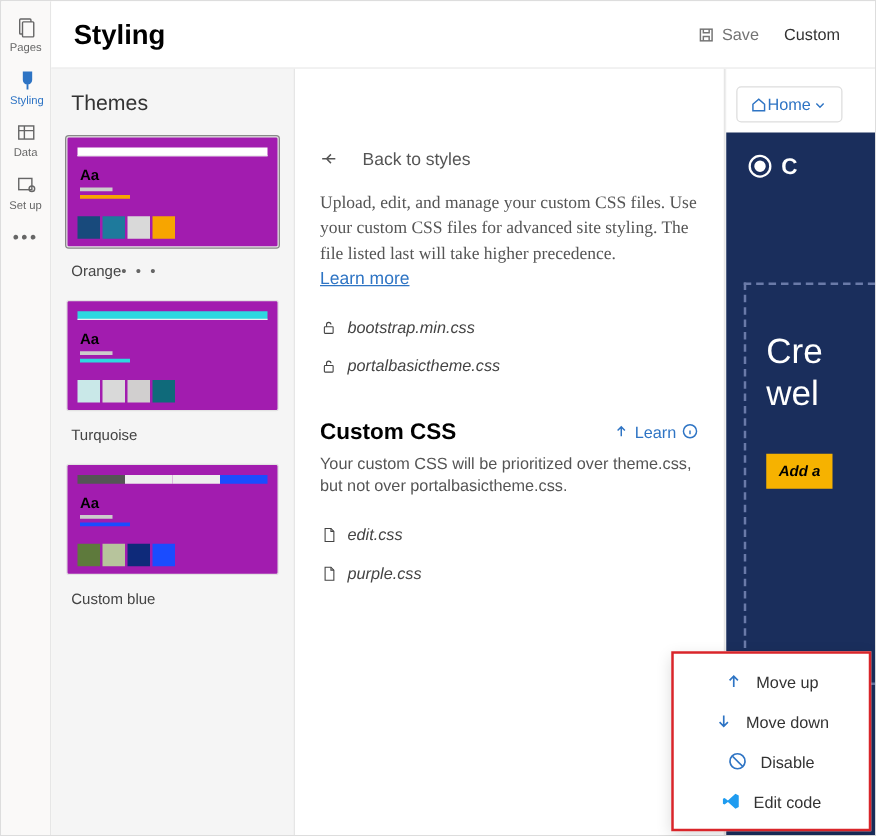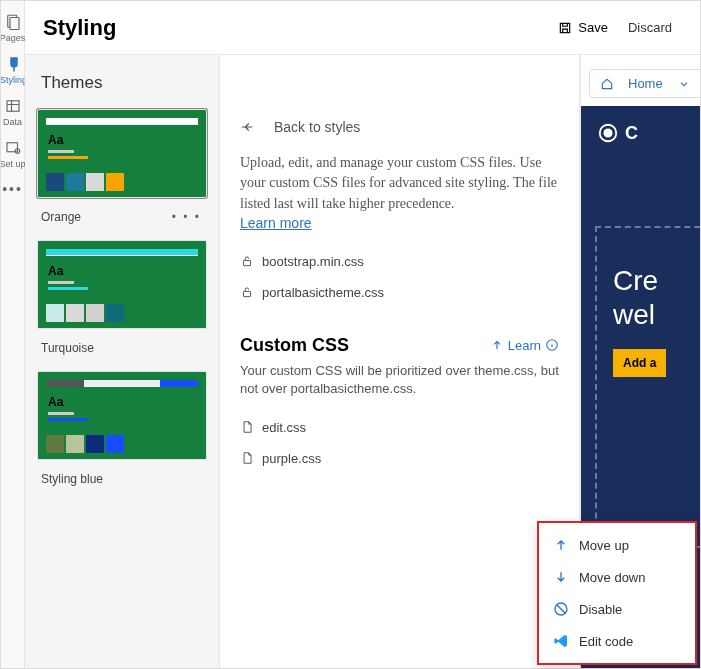--- a/index.html
+++ b/index.html
@@ -1,54 +1,54 @@
 <!DOCTYPE html>
 <html><head>
 <meta charset="utf-8">
 <style>
   * { box-sizing: border-box; margin: 0; padding: 0; font-family: "Segoe UI", Arial, sans-serif; }
   body { width: 701px; height: 669px; overflow: hidden; background: #fff; display: flex; border: 1px solid #ddd; }
-  .navrail { width: 24px; background: #faf9f8; border-right: 1px solid #e6e6e6; display: flex; flex-direction: column; align-items: center; padding-top: 6px; }
+  .navrail { width: 40px; background: #faf9f8; border-right: 1px solid #e6e6e6; display: flex; flex-direction: column; align-items: center; padding-top: 6px; }
   .navitem { width: 44px; display: flex; flex-direction: column; align-items: center; padding: 6px 0; cursor: pointer; color: #666; font-size: 9px; gap: 2px; }
   .navitem.active { color: #2e74c4; border-left: 2px solid #2e74c4; margin-left:-2px; padding-left:2px;}
   .navitem svg { width: 18px; height: 18px; }
   .leftcol { width: 195px; background:#f5f5f5; border-right:1px solid #e6e6e6; display:flex; flex-direction:column; }
   .titlebar { height:54px; border-bottom:1px solid #e6e6e6; background:#fff; display:flex; align-items:center; padding:0 18px; }
   .titlebar h1{ font-size:22px; font-weight:600; flex:1;}
-  .tb-btn { color:#000000; display:flex; align-items:center; gap:6px; font-size:13px; padding:4px 10px; cursor:default;}
+  .tb-btn { color:#737373; display:flex; align-items:center; gap:6px; font-size:13px; padding:4px 10px; cursor:default;}
   .tb-btn.usable { color:#333; cursor:pointer;}
   .section-label { padding:18px 16px 10px; font-weight:400; font-size:17px; color:#333; }
   .themes { padding:0 10px 20px; overflow-y:auto; }
-  .theme-card { background:#15803d; border:1px solid #e3e3e3; border-radius:2px; margin:6px 2px 6px; padding:8px 8px 6px; cursor:pointer;}
+  .theme-card { background:#a21caf; border:1px solid #e3e3e3; border-radius:2px; margin:6px 2px 6px; padding:8px 8px 6px; cursor:pointer;}
   .theme-card.sel { box-shadow:0 0 0 1px #888;}
   .tc-bar { height:7px; margin-bottom:8px;}
   .tc-aa { font-size:12px; font-weight:600; margin:2px 0 2px 2px;}
   .tc-lines { height:3px; width:26px; margin:3px 0 0 2px;}
   .tc-sw { display:flex; gap:2px; margin-top:14px;}
   .tc-sw span{ width:18px; height:18px; display:inline-block;}
-  .theme-row { display:flex; align-items:center; justify-content:space-between; padding:6px 8px 10px 6px; font-size:12px; color:#444;}
+  .theme-row { display:flex; align-items:center; justify-content:flex-start; padding:6px 8px 10px 6px; font-size:12px; color:#444;}
   .centrecol { flex:1; min-width:0; padding:14px 20px; overflow-y:auto; border-right:1px solid #e6e6e6; background:#fff; }
   .backrow { display:flex; align-items:center; gap:20px; font-size:14px; color:#555; margin-top:50px; margin-bottom:18px; cursor:pointer;}
   .desc { font-size:14px; color:#555; line-height:1.45;font-family:Liberation Serif, serif; }
   .learn { color:#2e74c4; text-decoration:underline; cursor:pointer; font-size:14px;}
   .filelist { margin-top:22px; display:flex; flex-direction:column; gap:16px;}
-  .filerow { display:flex; align-items:flex-start; gap:8px; font-size:13px; color:#444; cursor:pointer;}
+  .filerow { display:flex; align-items:flex-end; gap:8px; font-size:13px; color:#444; cursor:pointer;font-style:italic;}
   .custhdr { display:flex; align-items:center; margin-top:35px;}
   .custhdr h2 { font-size:18px; font-weight:600; flex:1;}
   .upload { color:#2e74c4; display:flex; align-items:center; gap:4px; font-size:13px; cursor:pointer;}
   .custdesc { font-size:13px; color:#555; margin-top:6px; line-height:1.4;}
   .preview { width:120px; background:#fff; border-left:1px solid #eee; display:flex; flex-direction:column; }
-  .homebtn { margin:14px 8px 8px; border:1px solid #ddd; border-radius:4px; padding:6px 10px; display:flex; align-items:center; gap:14px; font-size:13px; color:#2e74c4; cursor:pointer; width:fit-content;text-align:center;}
+  .homebtn { margin:14px 8px 8px; border:1px solid #ddd; border-radius:4px; padding:6px 10px; display:flex; align-items:center; gap:0; font-size:13px; color:#2e74c4; cursor:pointer; width:fit-content;text-align:center;}
   .hero { flex:1; background:#1a2e5c; margin:0; position:relative; color:#fff; padding:16px; overflow:hidden;}
   .hero .logo { display:flex; align-items:center; gap:6px; font-size:18px; font-weight:600; margin-bottom:80px;}
   .hero h2 { font-size:28px; font-weight:400; line-height:1.2;}
   .dashbox { border:2px dashed #6a7aa8; position:absolute; left:14px; right:-40px; top:120px; bottom:120px; padding:36px 16px 16px;}
-  .cta { background:#f6b200; color:#000; font-size:12px; font-weight:600; padding:7px 10px; width:fit-content; margin-top:18px; cursor:pointer;}
+  .cta { background:#f6b200; color:#000; font-size:12px; font-weight:600; padding:7px 10px; width:fit-content; margin-top:32px; cursor:pointer;font-style:italic;}
   .ctxmenu { position:absolute; right:4px; bottom:4px; width:160px; background:#fff; border:2px solid #d9252a; box-shadow:0 4px 12px rgba(0,0,0,.15); padding:6px 0; z-index:50;}
-  .ctxitem { display:flex; align-items:center; gap:10px; padding:8px 14px; font-size:13px; color:#333; cursor:pointer;}
+  .ctxitem { display:flex; align-items:center; gap:10px; padding:8px 14px; font-size:13px; color:#333; cursor:pointer;justify-content:center;}
   .ctxitem svg{ width:16px; height:16px;}
   .ico { width:14px; height:14px; flex:0 0 auto;}
   .threedots { letter-spacing:2px; font-size:12px; cursor:pointer; color:#666;}
   
   .twocol { flex:1; display:flex; flex-direction:column;}
   .panes { flex:1; display:flex; min-height:0;}
 </style>
 </head>
 <body>
 
@@ -90,21 +90,21 @@
   <div class="titlebar">
     <h1>Styling</h1>
     <div class="tb-btn">
       <svg class="ico" viewBox="0 0 24 24" fill="none" stroke="currentColor" stroke-width="2">
           <rect x="4" y="4" width="16" height="16"></rect>
           <path d="M8 4v5h8V4M8 20v-6h8v6"></path>
         </svg>
       <span>Save</span>
     </div>
     <div class="tb-btn usable">
-      <span>Discard</span>
+      <span>Custom</span>
     </div>
   </div>
 
   <div class="panes">
 
     <div class="leftcol">
       <div class="section-label">Themes</div>
       <div class="themes" id="themes-host">
           <div>
             <div class="theme-card sel">
@@ -153,21 +153,21 @@
               <div class="tc-lines" style="background: rgb(204, 204, 204);"></div>
               <div class="tc-lines" style="background: rgb(26, 76, 255); width: 40px;"></div>
               <div class="tc-sw">
                 <span style="background: rgb(94, 122, 60);"></span>
                 <span style="background: rgb(183, 196, 156);"></span>
                 <span style="background: rgb(14, 42, 122);"></span>
                 <span style="background: rgb(26, 76, 255);"></span>
               </div>
             </div>
             <div class="theme-row">
-              <span>Styling blue</span>
+              <span>Custom blue</span>
             </div>
           </div>
         </div>
     </div>
 
     <div class="centrecol">
       <div class="backrow">
         <svg class="ico" viewBox="0 0 24 24" fill="none" stroke="currentColor" stroke-width="2">
             <path d="M15 6l-6 6 6 6M3 12h18"></path>
           </svg>

